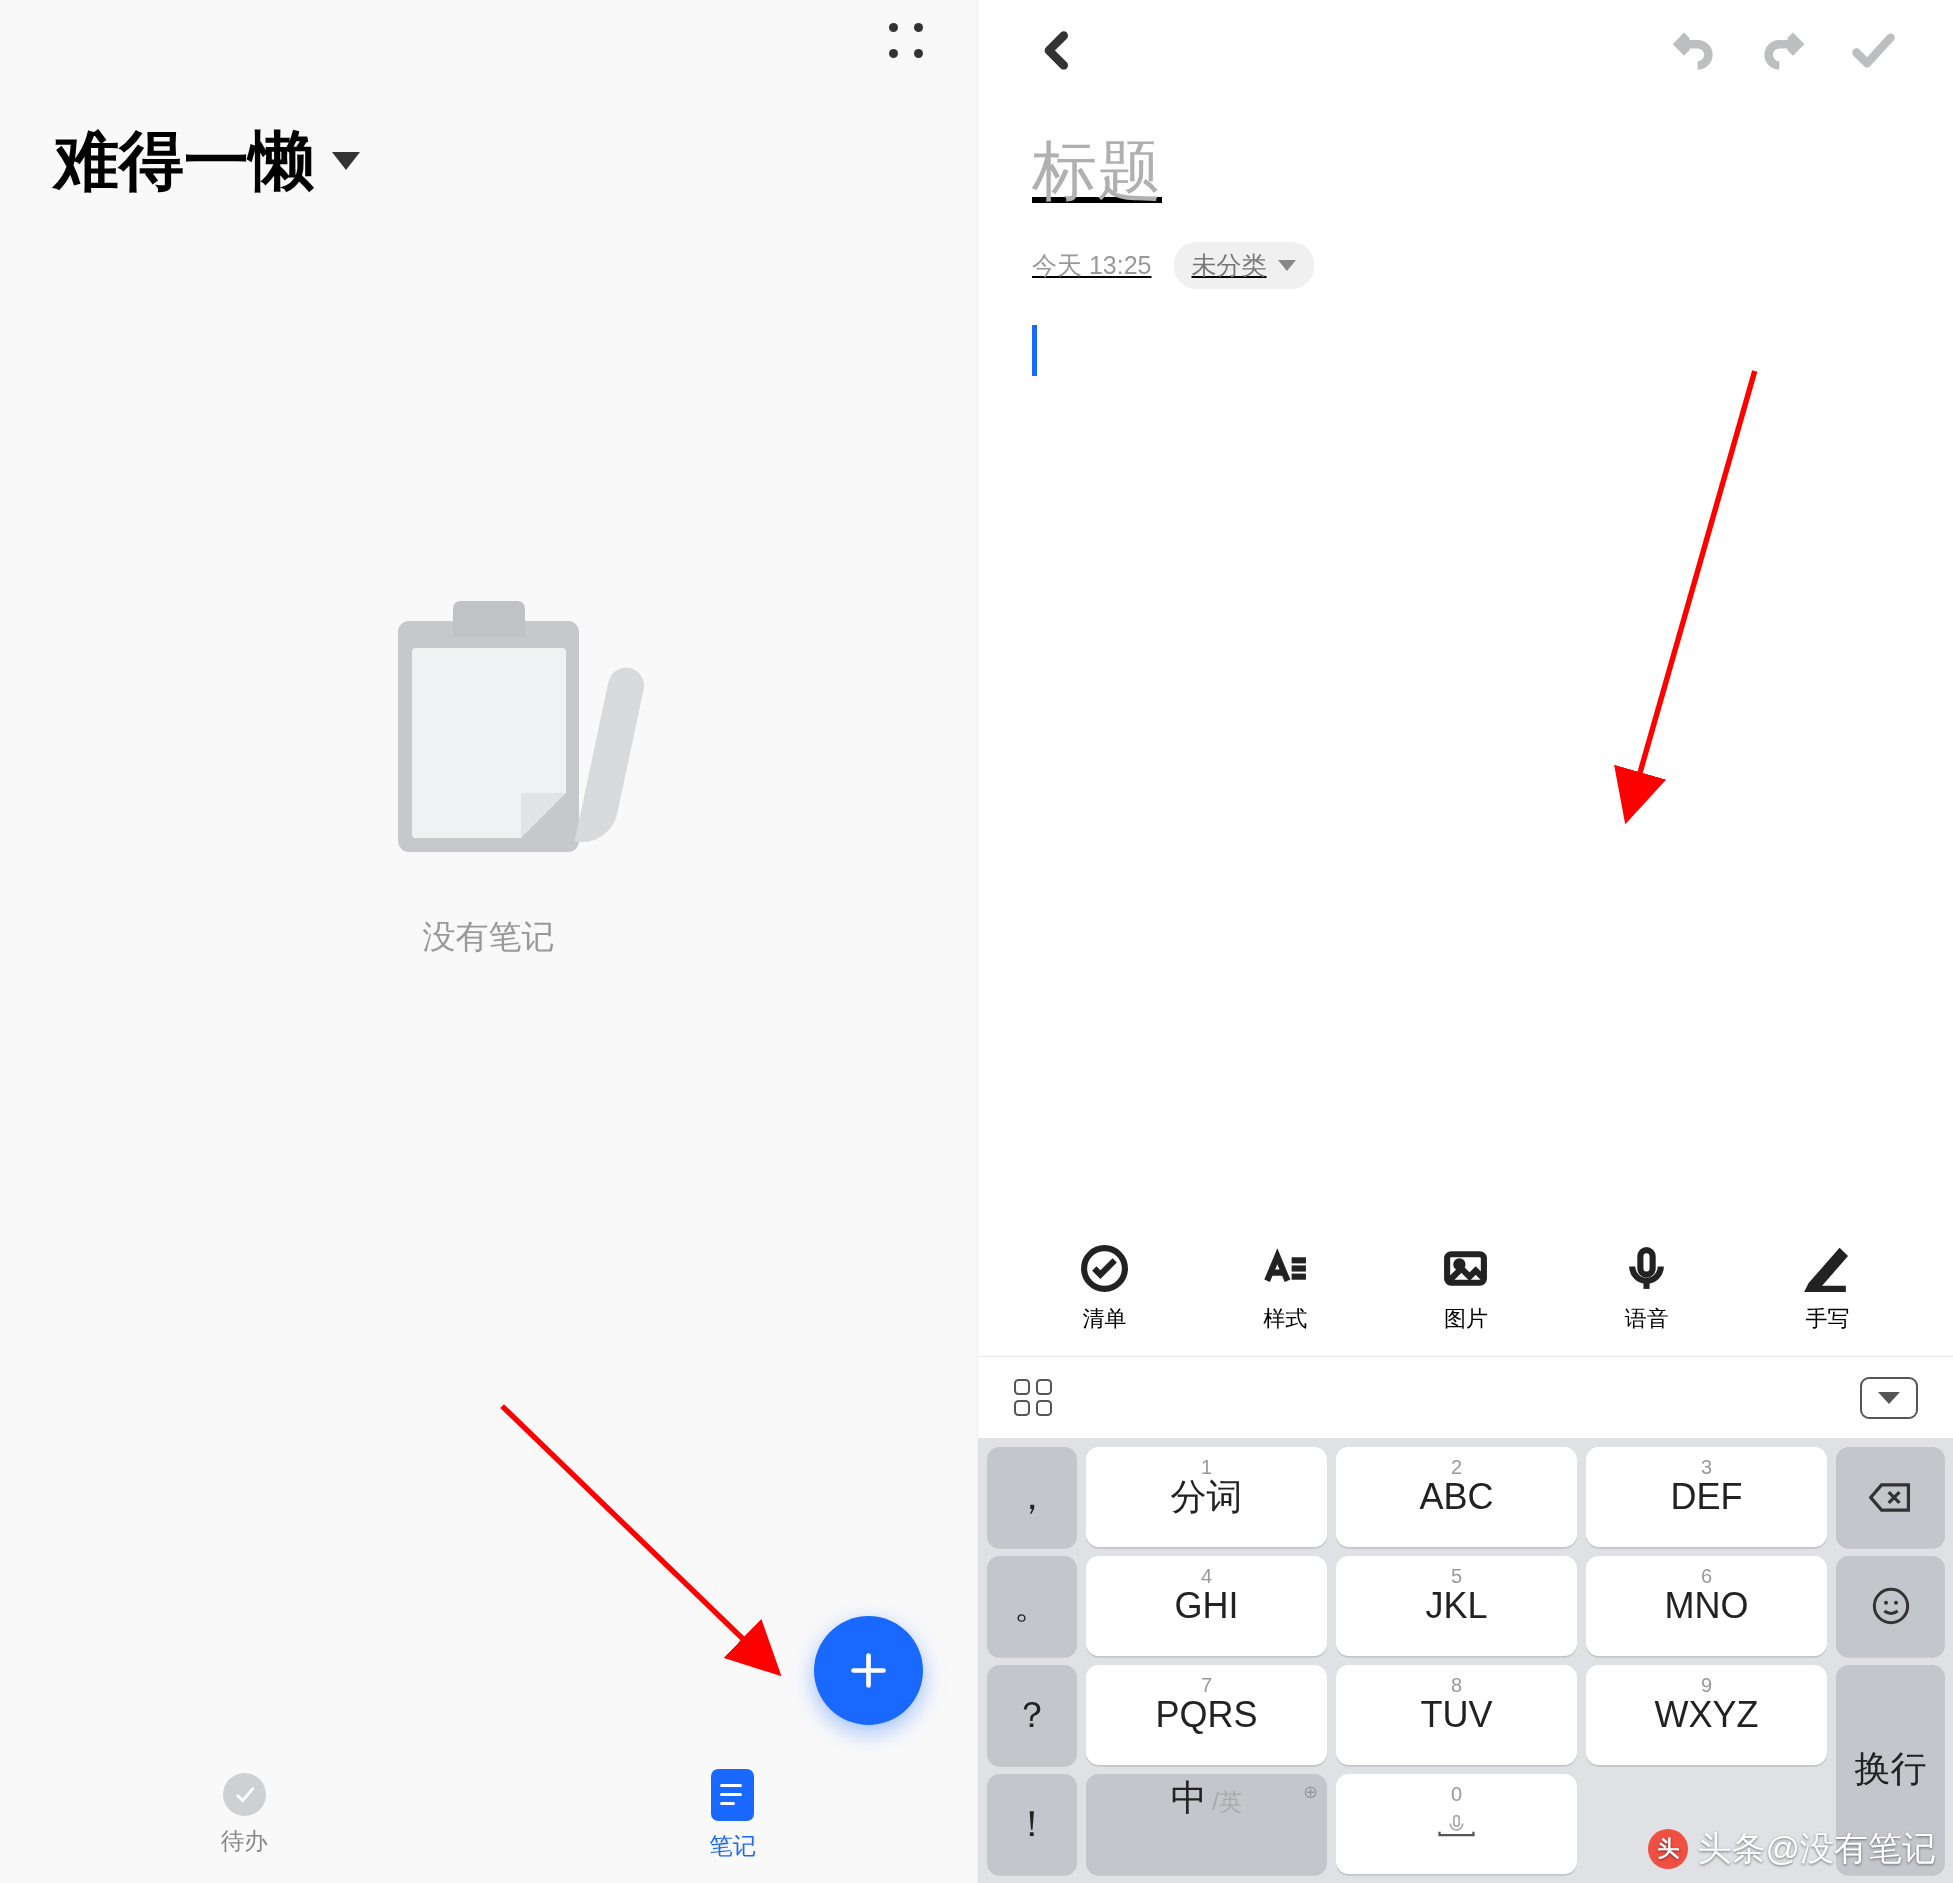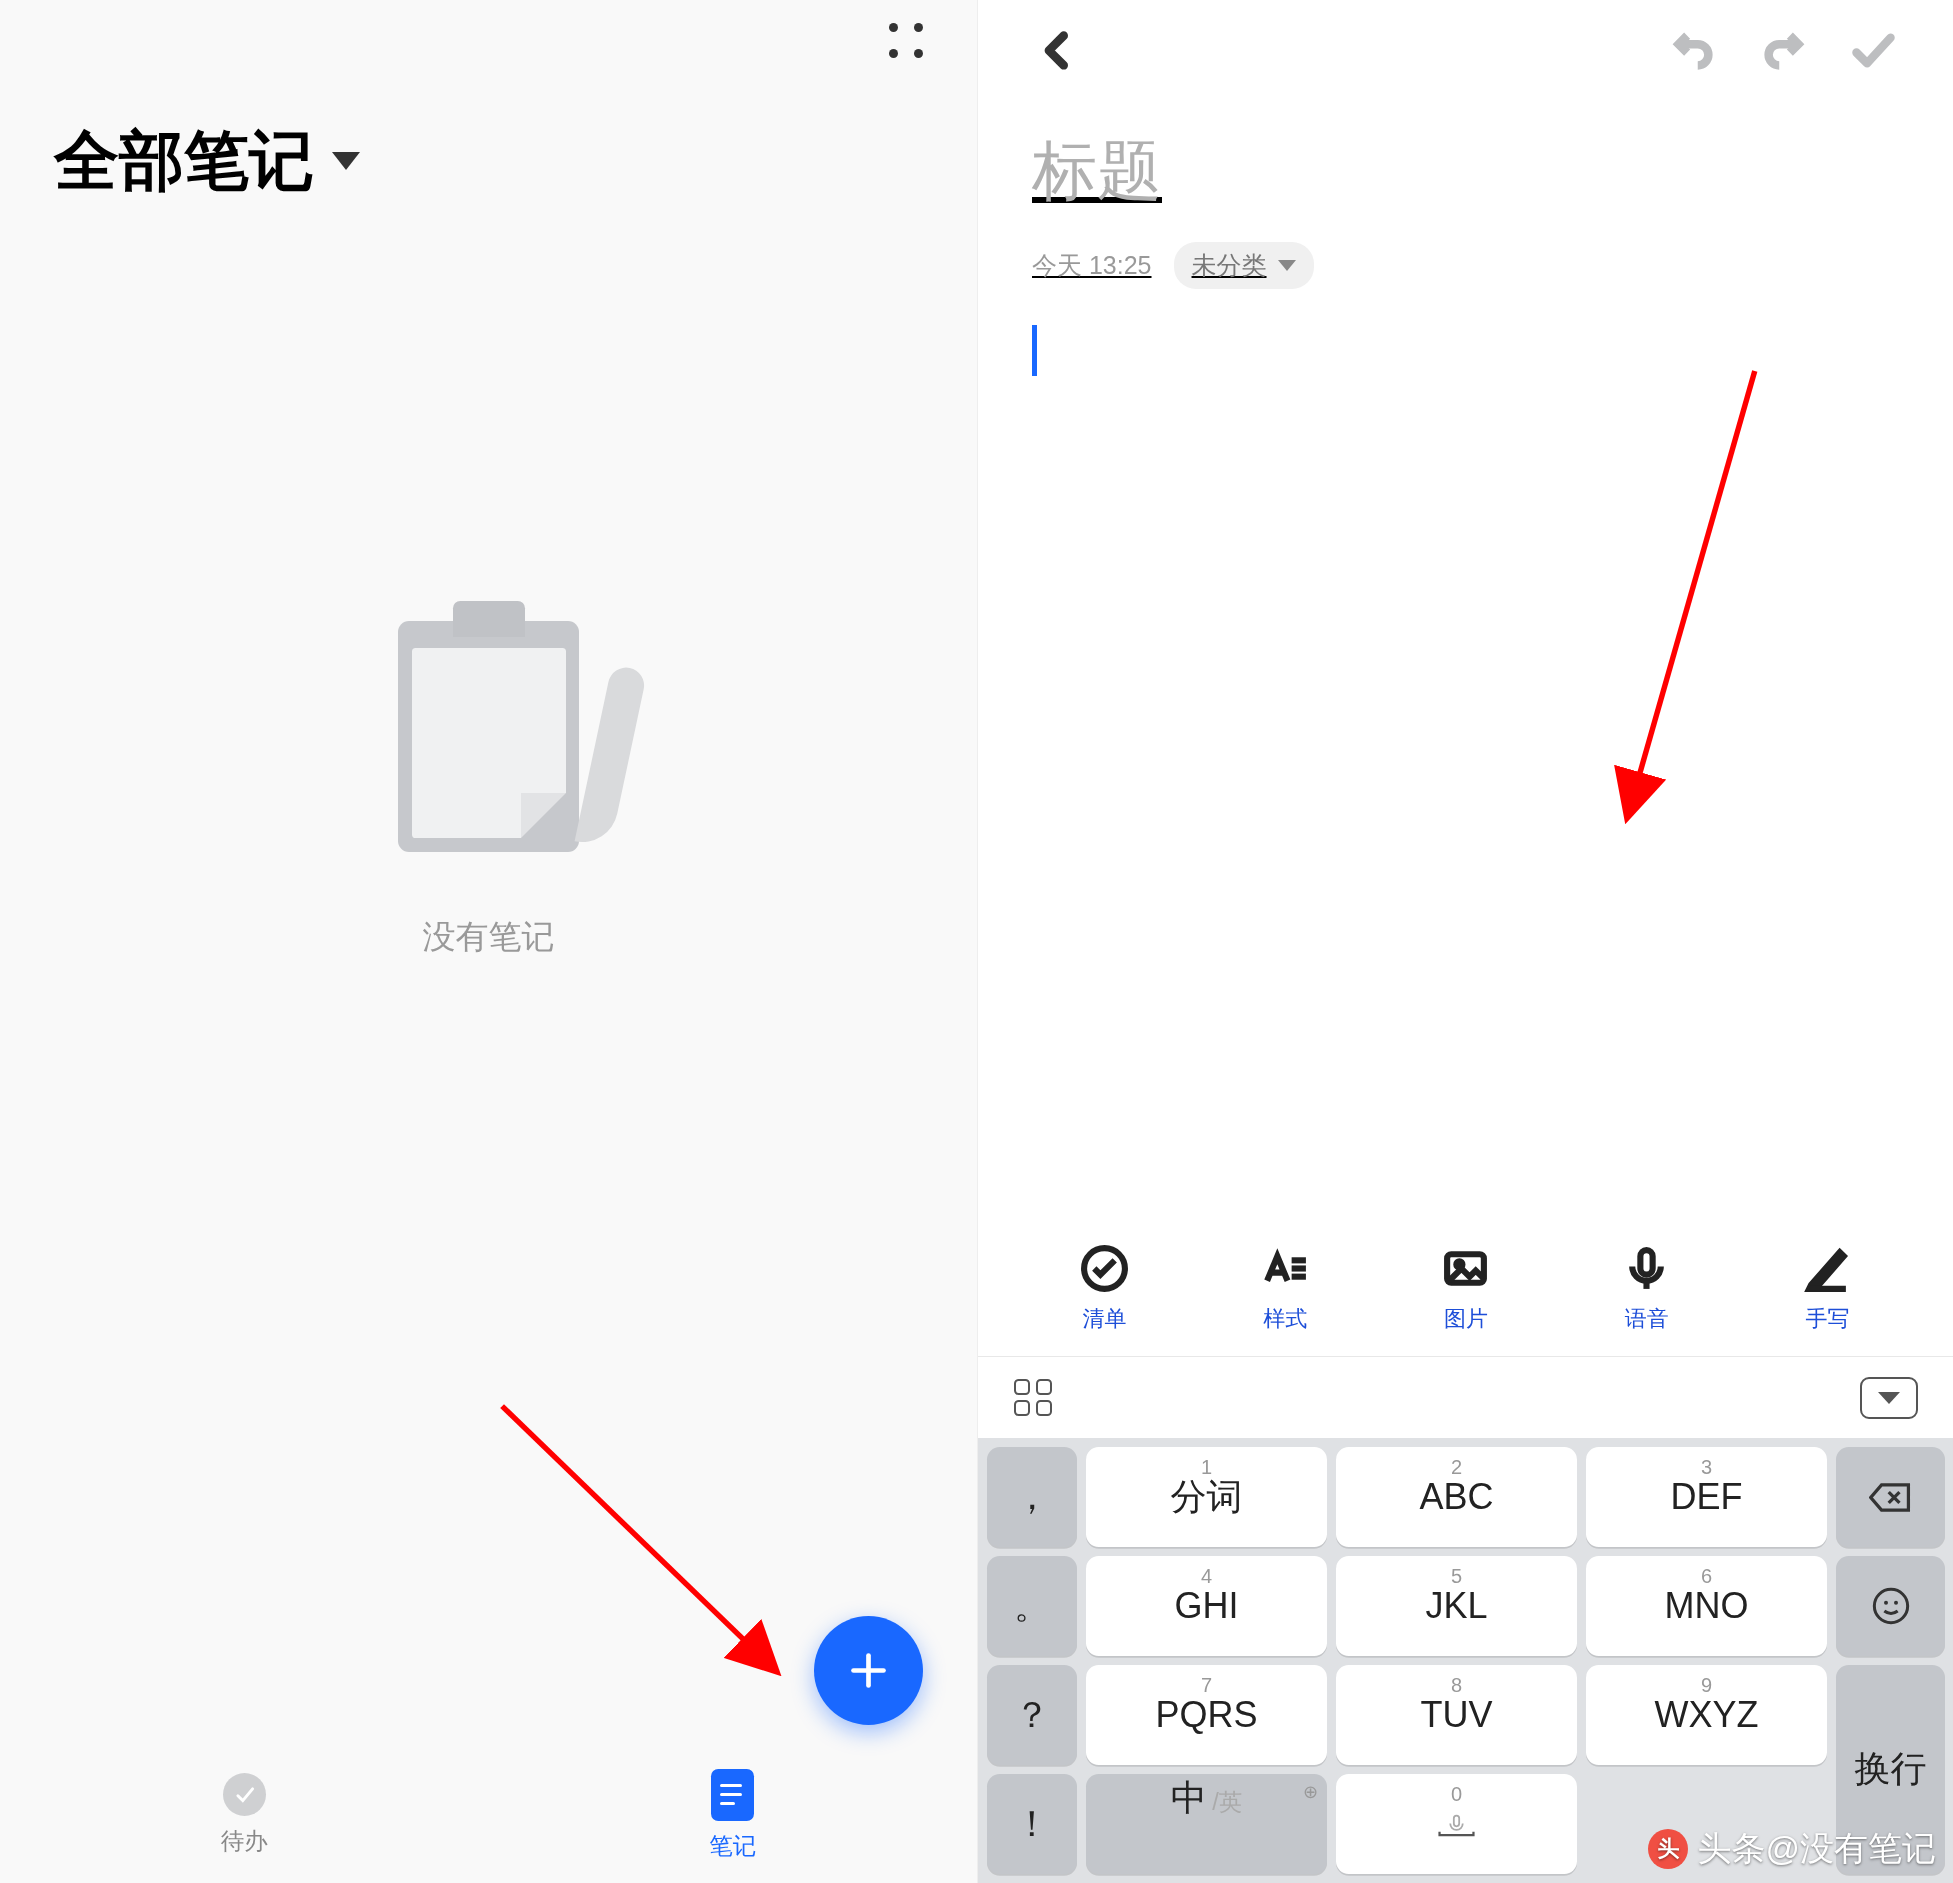--- a/index.html
+++ b/index.html
@@ -188,21 +188,21 @@
 
     .editor-toolbar {
       display: flex;
       justify-content: space-around;
       align-items: center;
       padding: 18px 36px 22px;
       border-bottom: 0.9px solid #e8e8e8;
     }
     .toolbar-btn { display: flex; flex-direction: column; align-items: center; gap: 11px; }
     .toolbar-btn svg { width: 49px; height: 49px; stroke: #222; fill: none; stroke-width: 3; }
-    .toolbar-label { font-size: 22px; color: #1d4ed8; }
+    .toolbar-label { font-size: 22px; color: #000000; }
 
     .keyboard-strip {
       height: 81px;
       display: flex;
       align-items: center;
       padding: 0 36px;
     }
     .kb-grid-icon {
       display: grid; grid-template-columns: 16.3px 16.3px; grid-template-rows: 16.3px 16.3px; gap: 5.4px;
     }
@@ -271,21 +271,21 @@
   <div class="top-icons-left">
     <div class="grid-menu">
       <span></span>
         <span></span>
         <span></span>
         <span></span>
     </div>
   </div>
 
   <div class="title-row">
-    <div class="title-text">全部笔记</div>
+    <div class="title-text">难得一懒</div>
     <div class="dropdown-caret-icon"></div>
   </div>
 
   <div class="empty-state">
     <div class="clipboard-illustration">
       <div class="clipboard-back"></div>
       <div class="clipboard-clip"></div>
       <div class="clipboard-paper">
           <div class="clipboard-corner"></div>
         </div>

